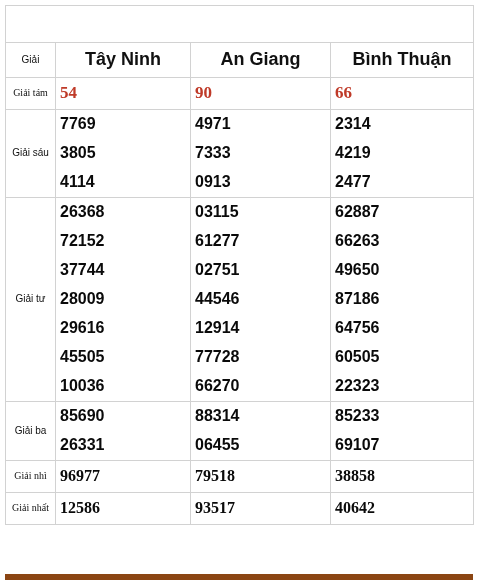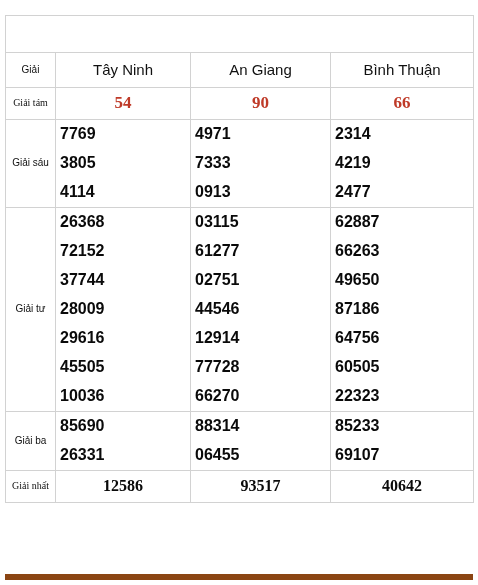--- a/index.html
+++ b/index.html
@@ -11,21 +11,21 @@
     width: 478px;
     height: 585px;
     font-family: "Liberation Sans", sans-serif;
     -webkit-font-smoothing: antialiased;
   }
 
   .page {
     width: 478px;
     height: 585px;
     box-sizing: border-box;
-    padding: 15px 5px 0 5px;
+    padding: 5px 5px 0 5px;
     background: #ffffff;
     position: relative;
     overflow: hidden;
   }
 
   .lottery-table {
     width: 468px;
     border-collapse: collapse;
     table-layout: fixed;
     background: #ffffff;
@@ -57,22 +57,22 @@
     height: 30px;
     padding: 2px 3px;
     background: #ffffff;
   }
   .prov-head td.prize-label {
     font-size: 10px;
     color: #111111;
     font-weight: normal;
   }
   .prov-head td.prov-name {
-    font-size: 15px;
-    font-weight: normal;
+    font-size: 18px;
+    font-weight: bold;
     color: #111111;
   }
 
   
   .lottery-table td {
     border: 1px solid #d2d2d2;
     background: #ffffff;
   }
 
   td.prize-label {
@@ -82,21 +82,20 @@
     vertical-align: middle;
     font-weight: normal;
     padding: 2px 2px;
     line-height: 1.2;
   }
 
   td.num {
     font-size: 16px;
     font-weight: bold;
     color: #0a0a0a;
-    text-align: center;
     vertical-align: middle;
     padding: 0 4px;
     line-height: 1.1;
   }
 
   tr.single-row td.num,
   tr.single-row td.prize-label { height: 27px; font-family: Liberation Serif, serif; }
 
   
   td.num-stack {
@@ -215,20 +214,26 @@
           <td class="num-stack">
             <span class="n">88314</span>
             <span class="n">06455</span>
           </td>
           <td class="num-stack">
             <span class="n">85233</span>
             <span class="n">69107</span>
           </td>
         </tr>
         <tr class="single-row ">
+          <td class="prize-label">Giải nhì</td>
+          <td class="num">96977</td>
+          <td class="num">79518</td>
+          <td class="num">38858</td>
+        </tr>
+        <tr class="single-row ">
           <td class="prize-label">Giải nhất</td>
           <td class="num">12586</td>
           <td class="num">93517</td>
           <td class="num">40642</td>
         </tr>
       </tbody>
   </table>
 
   <div class="bottom-bar"></div>
 </div>

